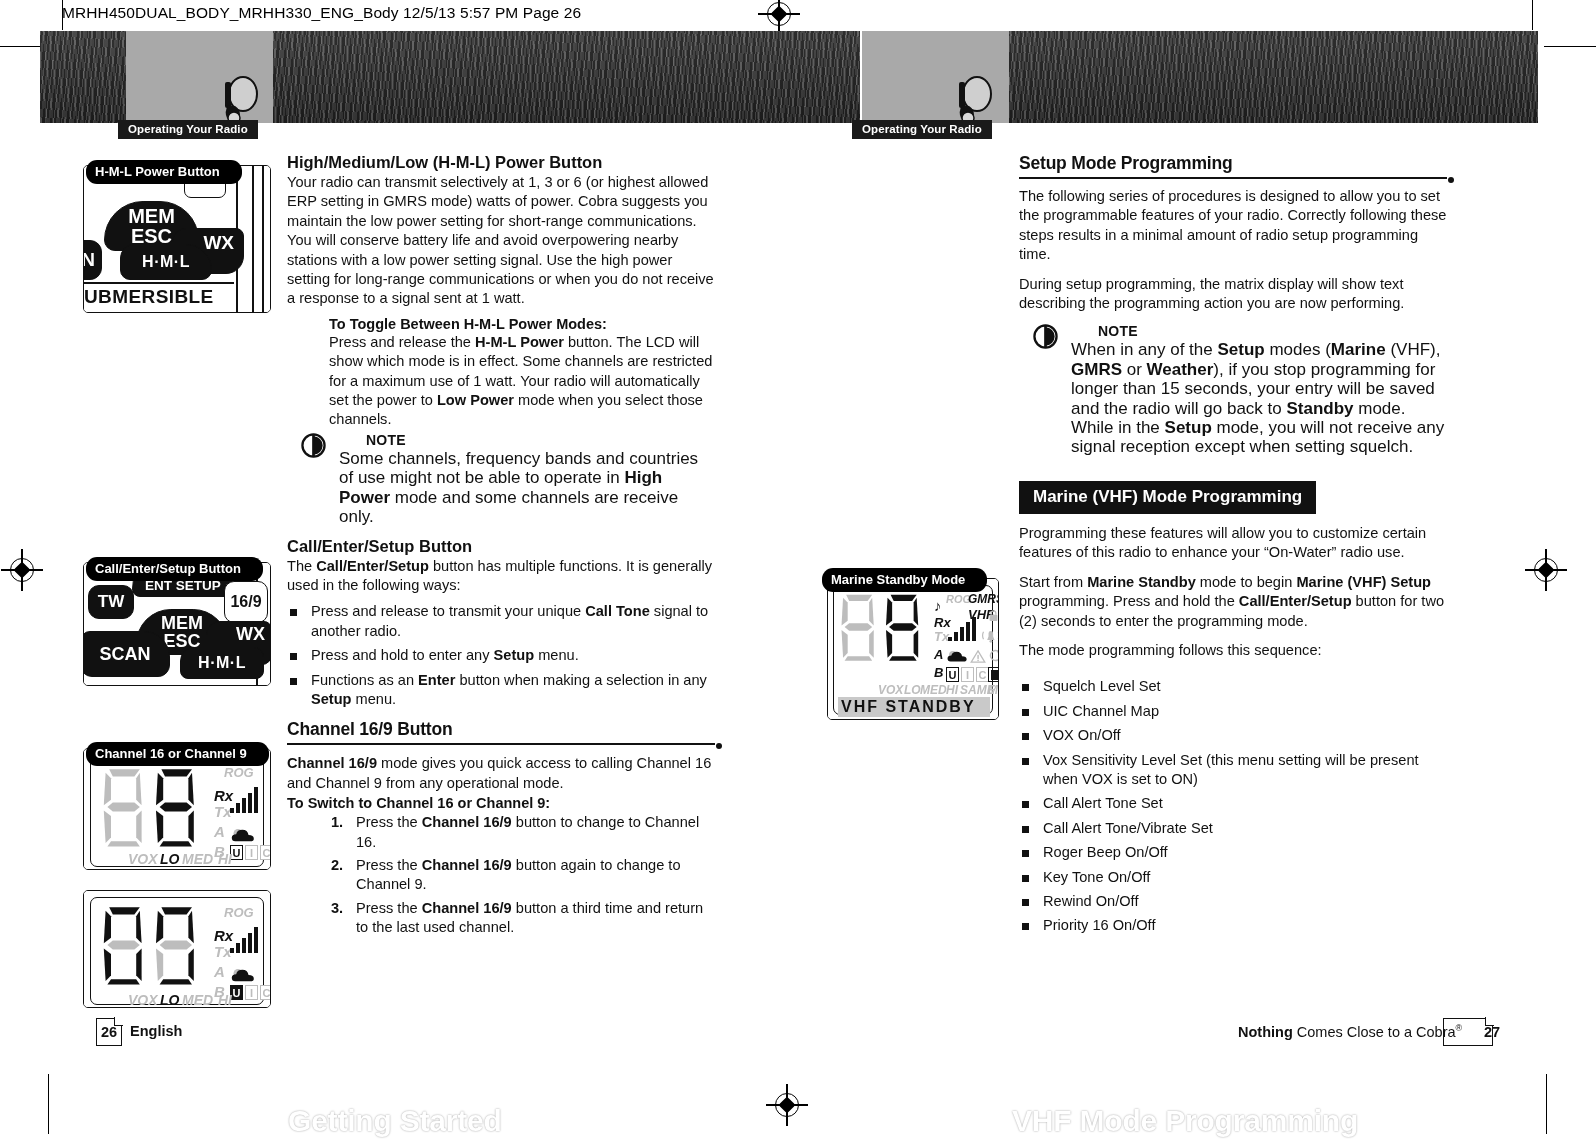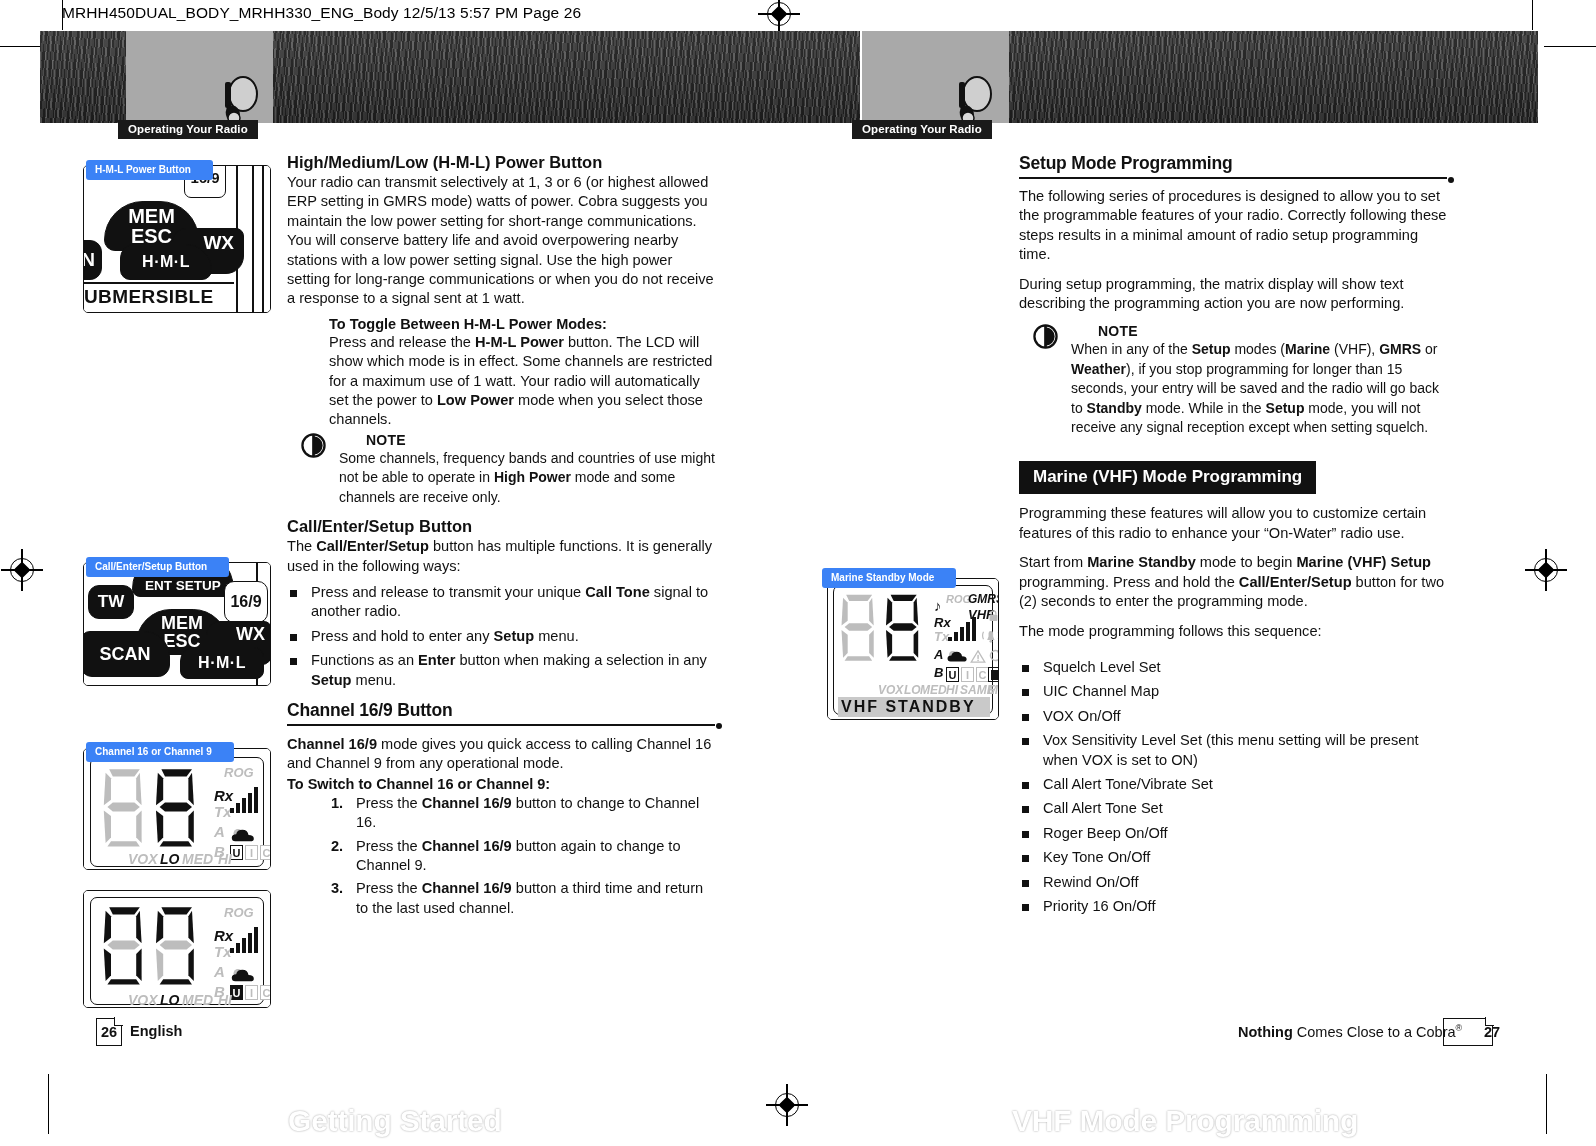--- a/index.html
+++ b/index.html
@@ -101,39 +101,39 @@
   ol.num > li > .n {
     position:absolute; left:0; top:0; font-weight:bold;
   }
 
   
   .note { position:relative; padding-left:44px; margin:2px 0 10px 0; }
   .note-icon {
     position:absolute; left:6px; top:1px; width:25px; height:25px;
   }
   .note-title { font-size:14px; font-weight:bold; color:#111; letter-spacing:0.2px;margin-left:27px; }
-  .note-body { font-size:14px; line-height:19.4px; color:#111; margin-top:1px; }
+  .note-body { font-size:17px; line-height:19.4px; color:#111; margin-top:1px; }
 
   
   .blackbar {
     display:inline-block; background:#111; color:#fff;
     font-size:17px; font-weight:bold; padding:6px 14px 7px 14px;
     margin:2px 0 10px 0;
   }
 
   
   .figure {
     position:absolute; border:1.3px solid #111; background:#fff;
     border-radius:5px; overflow:hidden;
   }
   .fig-caption {
-    position:absolute; z-index:6; background:#3b82f6; color:#fff;
-    font-size:10px; font-weight:bold; white-space:nowrap;
+    position:absolute; z-index:6; background:#000000; color:#fff;
+    font-size:13px; font-weight:bold; white-space:nowrap;
     padding:4px 22px 5px 9px;
-    border-radius:3px;
+    border-radius:11px;
   }
 
   
   .keypad { position:absolute; inset:0; background:#fff; }
   .key {
     position:absolute; background:#111; color:#fff; font-weight:bold;
     display:flex; align-items:center; justify-content:center;
     text-align:center; line-height:1.02; border:1.4px solid #111;
   }
   .key.white { background:#fff; color:#111; }
@@ -527,22 +527,22 @@
 
     <p class="body" style="margin-bottom:10px;">Programming these features will allow you to customize certain features of this radio to enhance your “On-Water” radio use.</p>
     <p class="body" style="margin-bottom:10px;"><span>Start from </span><b>Marine Standby</b><span> mode to begin </span><b>Marine (VHF) Setup</b><span> programming. Press and hold the </span><b>Call/Enter/Setup</b><span> button for two (2) seconds to enter the programming mode.</span></p>
     <p class="body" style="margin-bottom:17px;">The mode programming follows this sequence:</p>
 
     <ul class="sq">
       <li>Squelch Level Set</li>
       <li>UIC Channel Map</li>
       <li>VOX On/Off</li>
       <li>Vox Sensitivity Level Set (this menu setting will be present when VOX is set to ON)</li>
+      <li>Call Alert Tone Set</li>
       <li>Call Alert Tone/Vibrate Set</li>
-      <li>Call Alert Tone Set</li>
       <li>Roger Beep On/Off</li>
       <li>Key Tone On/Off</li>
       <li>Rewind On/Off</li>
       <li>Priority 16 On/Off</li>
     </ul>
   </div>
 
   <div class="pagenum" style="left:96px; top:1018px;">26</div>
   <div class="footer-label" style="left:130px; top:1023px;">English</div>
 

